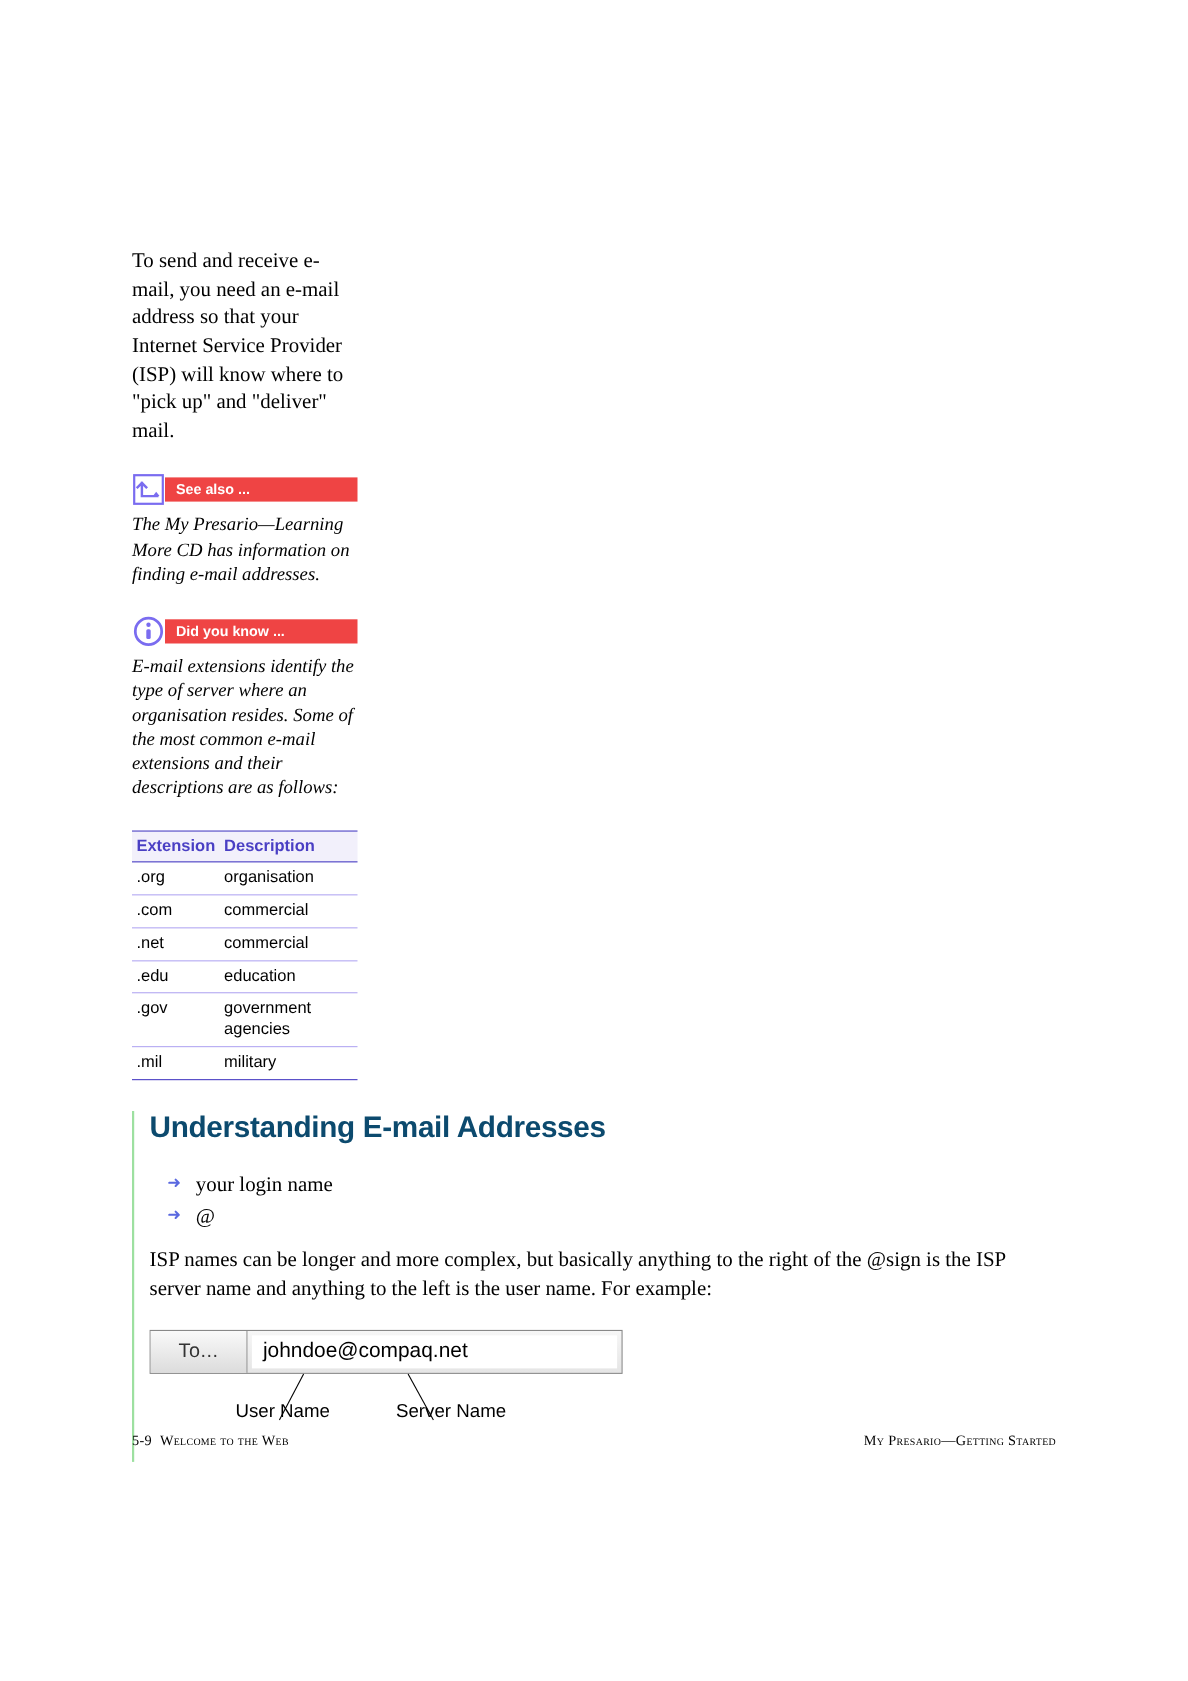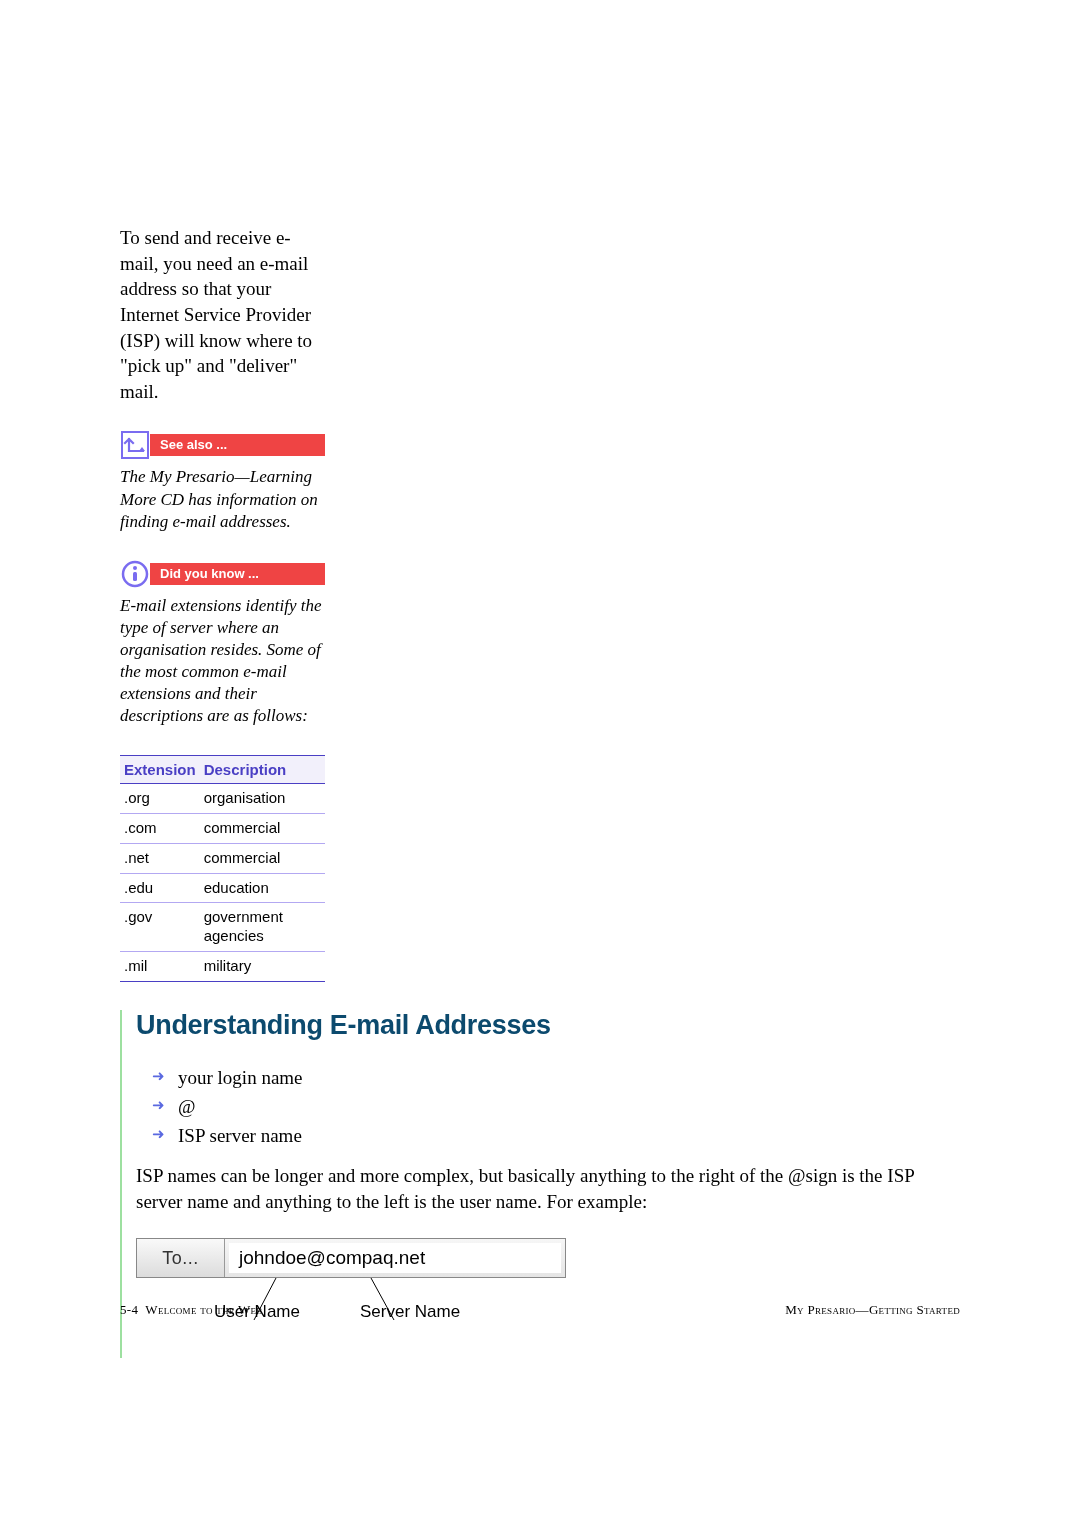--- a/index.html
+++ b/index.html
@@ -247,21 +247,20 @@
           </tr>
       </tbody>
     </table>
   </aside>
 
   <main class="main">
     <h1 class="heading">Understanding E-mail Addresses</h1>
     <ul class="bullets">
       <li>your login name</li>
       <li>@</li>
-      <li>ISP server name</li>
     </ul>
     <p class="body-p">ISP names can be longer and more complex, but basically anything to the right of the @sign is the ISP server name and anything to the left is the user name. For example:</p>
 
     <div class="diagram">
       <div class="to-row">
         <div class="to-btn">To...</div>
         <div class="to-val">johndoe@compaq.net</div>
       </div>
       <svg class="lead" width="430" height="50">
         <line x1="140" y1="2" x2="118" y2="44" stroke="#000" stroke-width="1"></line>
@@ -271,16 +270,16 @@
         <span class="ulabel">User Name</span>
         <span class="slabel">Server Name</span>
       </div>
     </div>
   </main>
 
 </div>
 
 <div class="footer">
   <span>
-    <span>5-4</span>&nbsp;&nbsp;<span class="sc">Welcome to the Web</span>
+    <span>5-9</span>&nbsp;&nbsp;<span class="sc">Welcome to the Web</span>
   </span>
   <span class="sc">My Presario—Getting Started</span>
 </div>
 
 </body></html>

